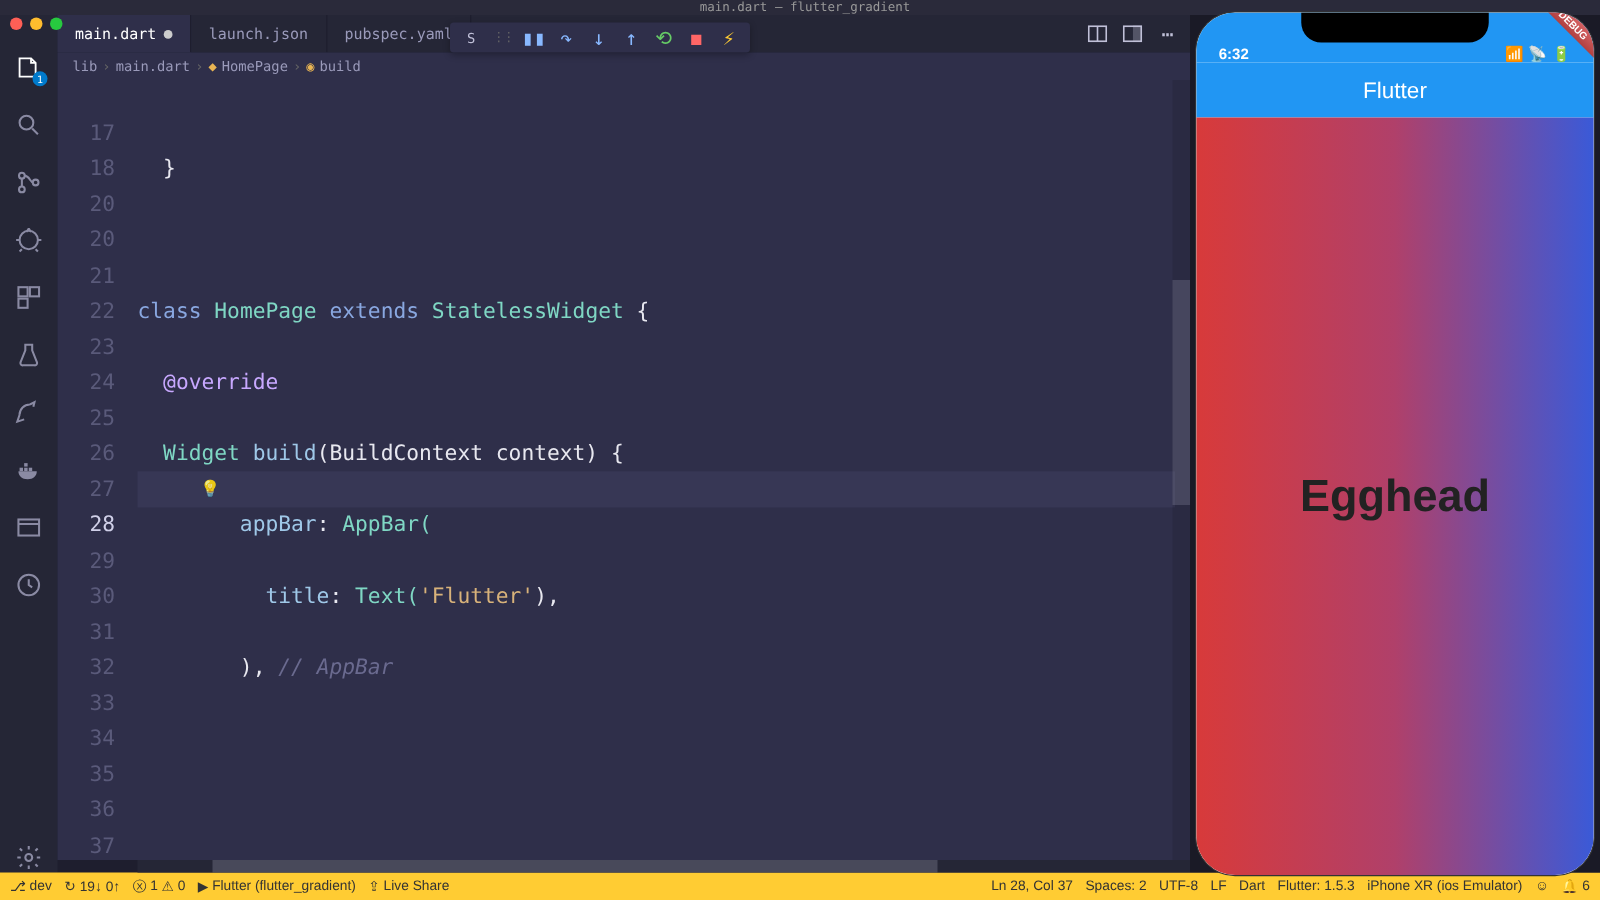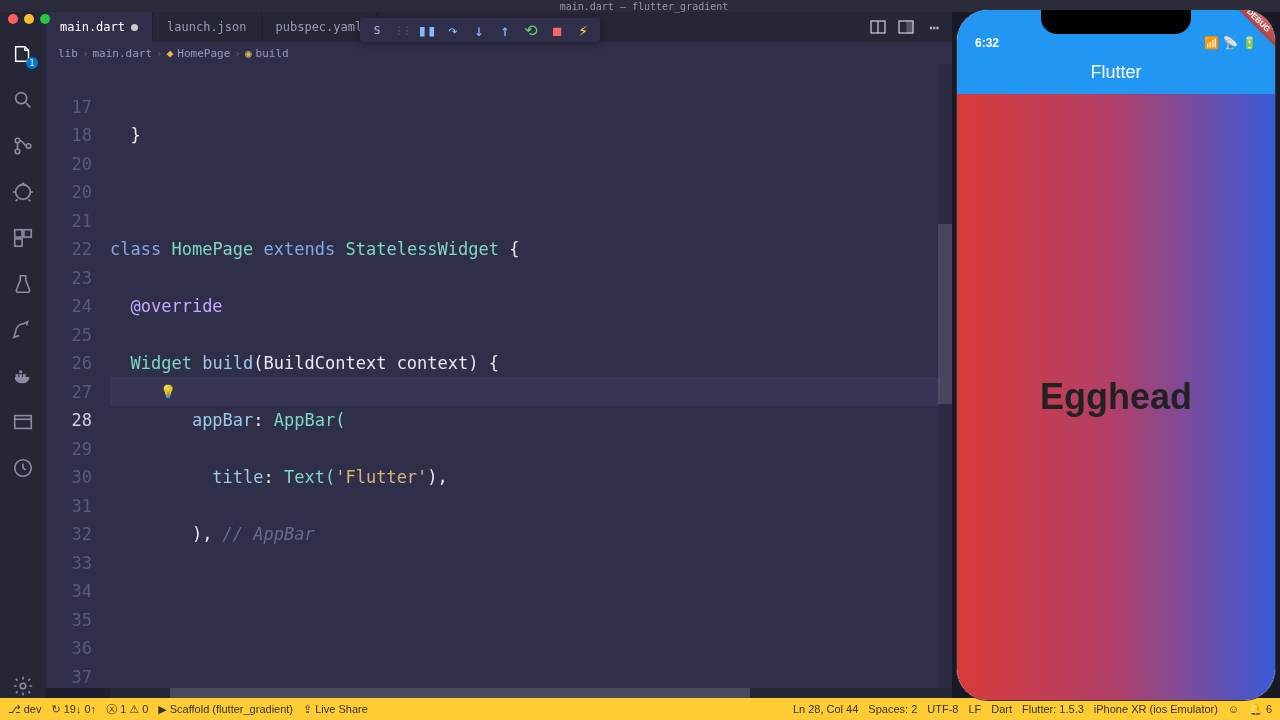--- a/index.html
+++ b/index.html
@@ -299,24 +299,24 @@
           <span class="phone-text">Egghead</span>
         </div>
       </div>
     </div>
   </div>
 
   <div class="statusline">
     <span class="sl-item">⎇ <span>dev</span></span>
     <span class="sl-item">↻ 19↓ 0↑</span>
     <span class="sl-item">ⓧ <span>1</span> ⚠ <span>0</span></span>
-    <span class="sl-item">▶ <span>Scaffold (flutter_gradient)</span></span>
+    <span class="sl-item">▶ <span>Flutter (flutter_gradient)</span></span>
     <span class="sl-item">⇪ <span>Live Share</span></span>
     <span class="sl-spacer"></span>
-    <span class="sl-item">Ln 28, Col 44</span>
+    <span class="sl-item">Ln 28, Col 37</span>
     <span class="sl-item">Spaces: 2</span>
     <span class="sl-item">UTF-8</span>
     <span class="sl-item">LF</span>
     <span class="sl-item">Dart</span>
     <span class="sl-item">Flutter: 1.5.3</span>
     <span class="sl-item">iPhone XR (ios Emulator)</span>
     <span class="sl-item">☺</span>
     <span class="sl-item">🔔 <span>6</span></span>
   </div>
 </div>

